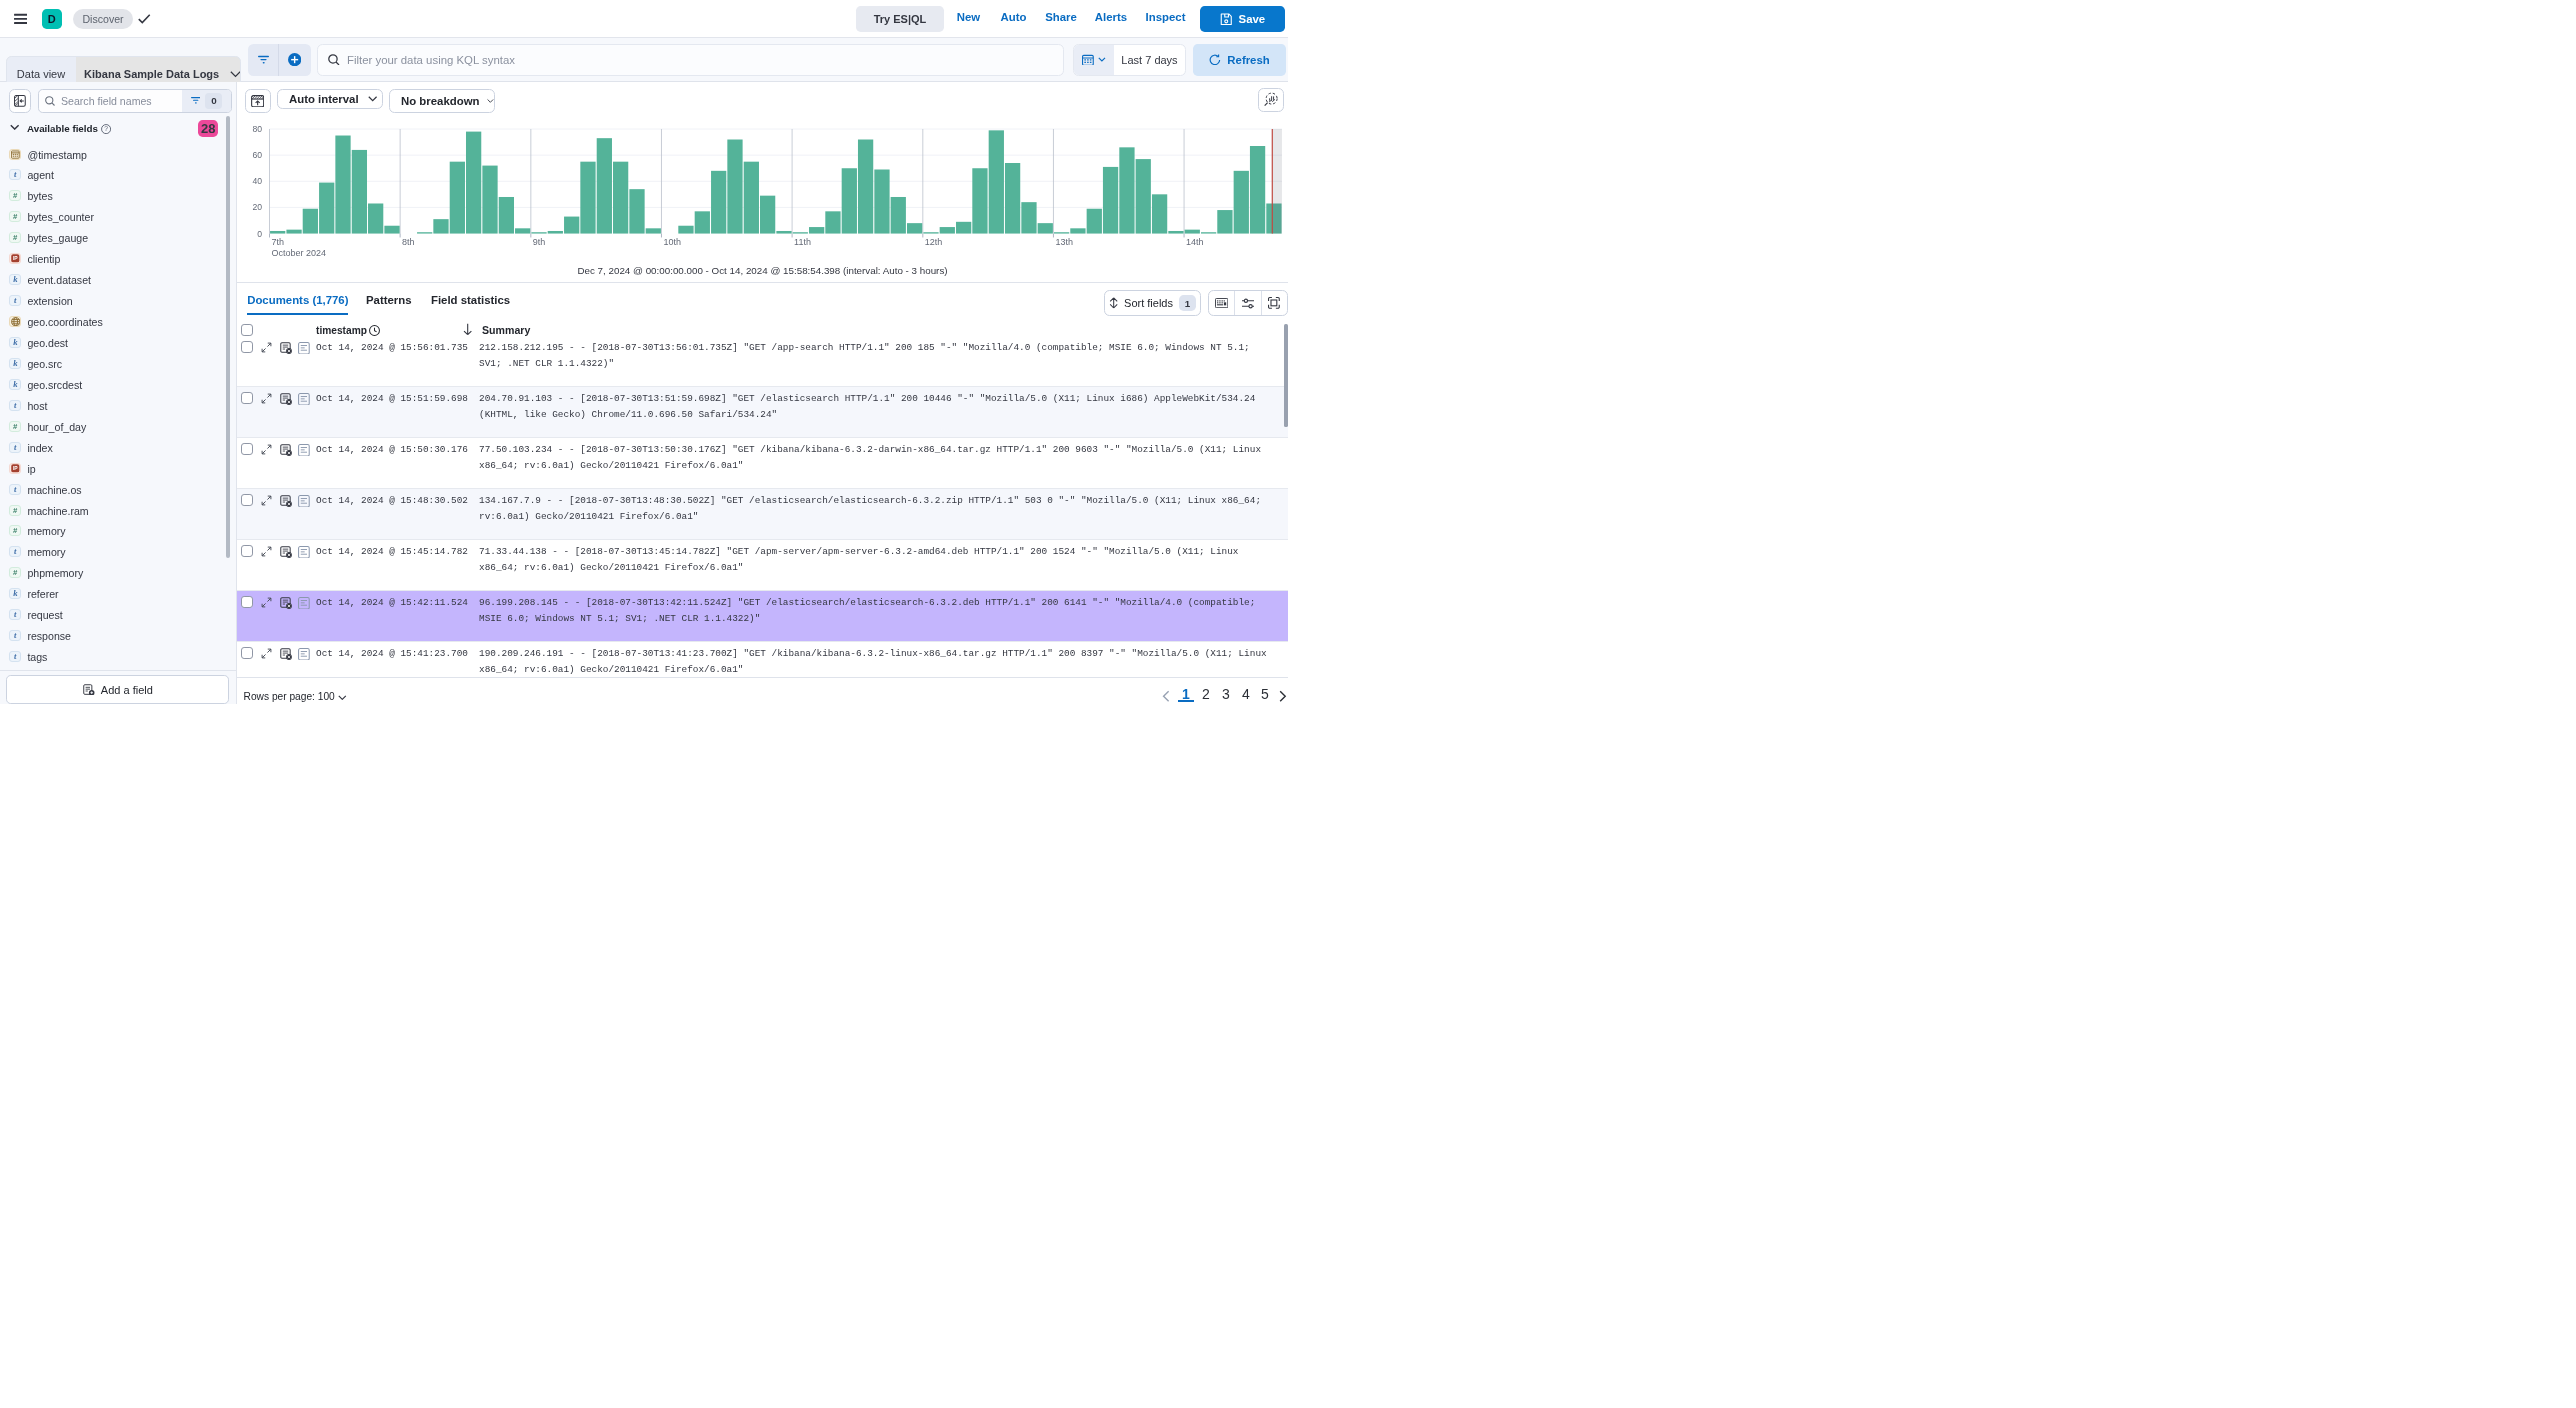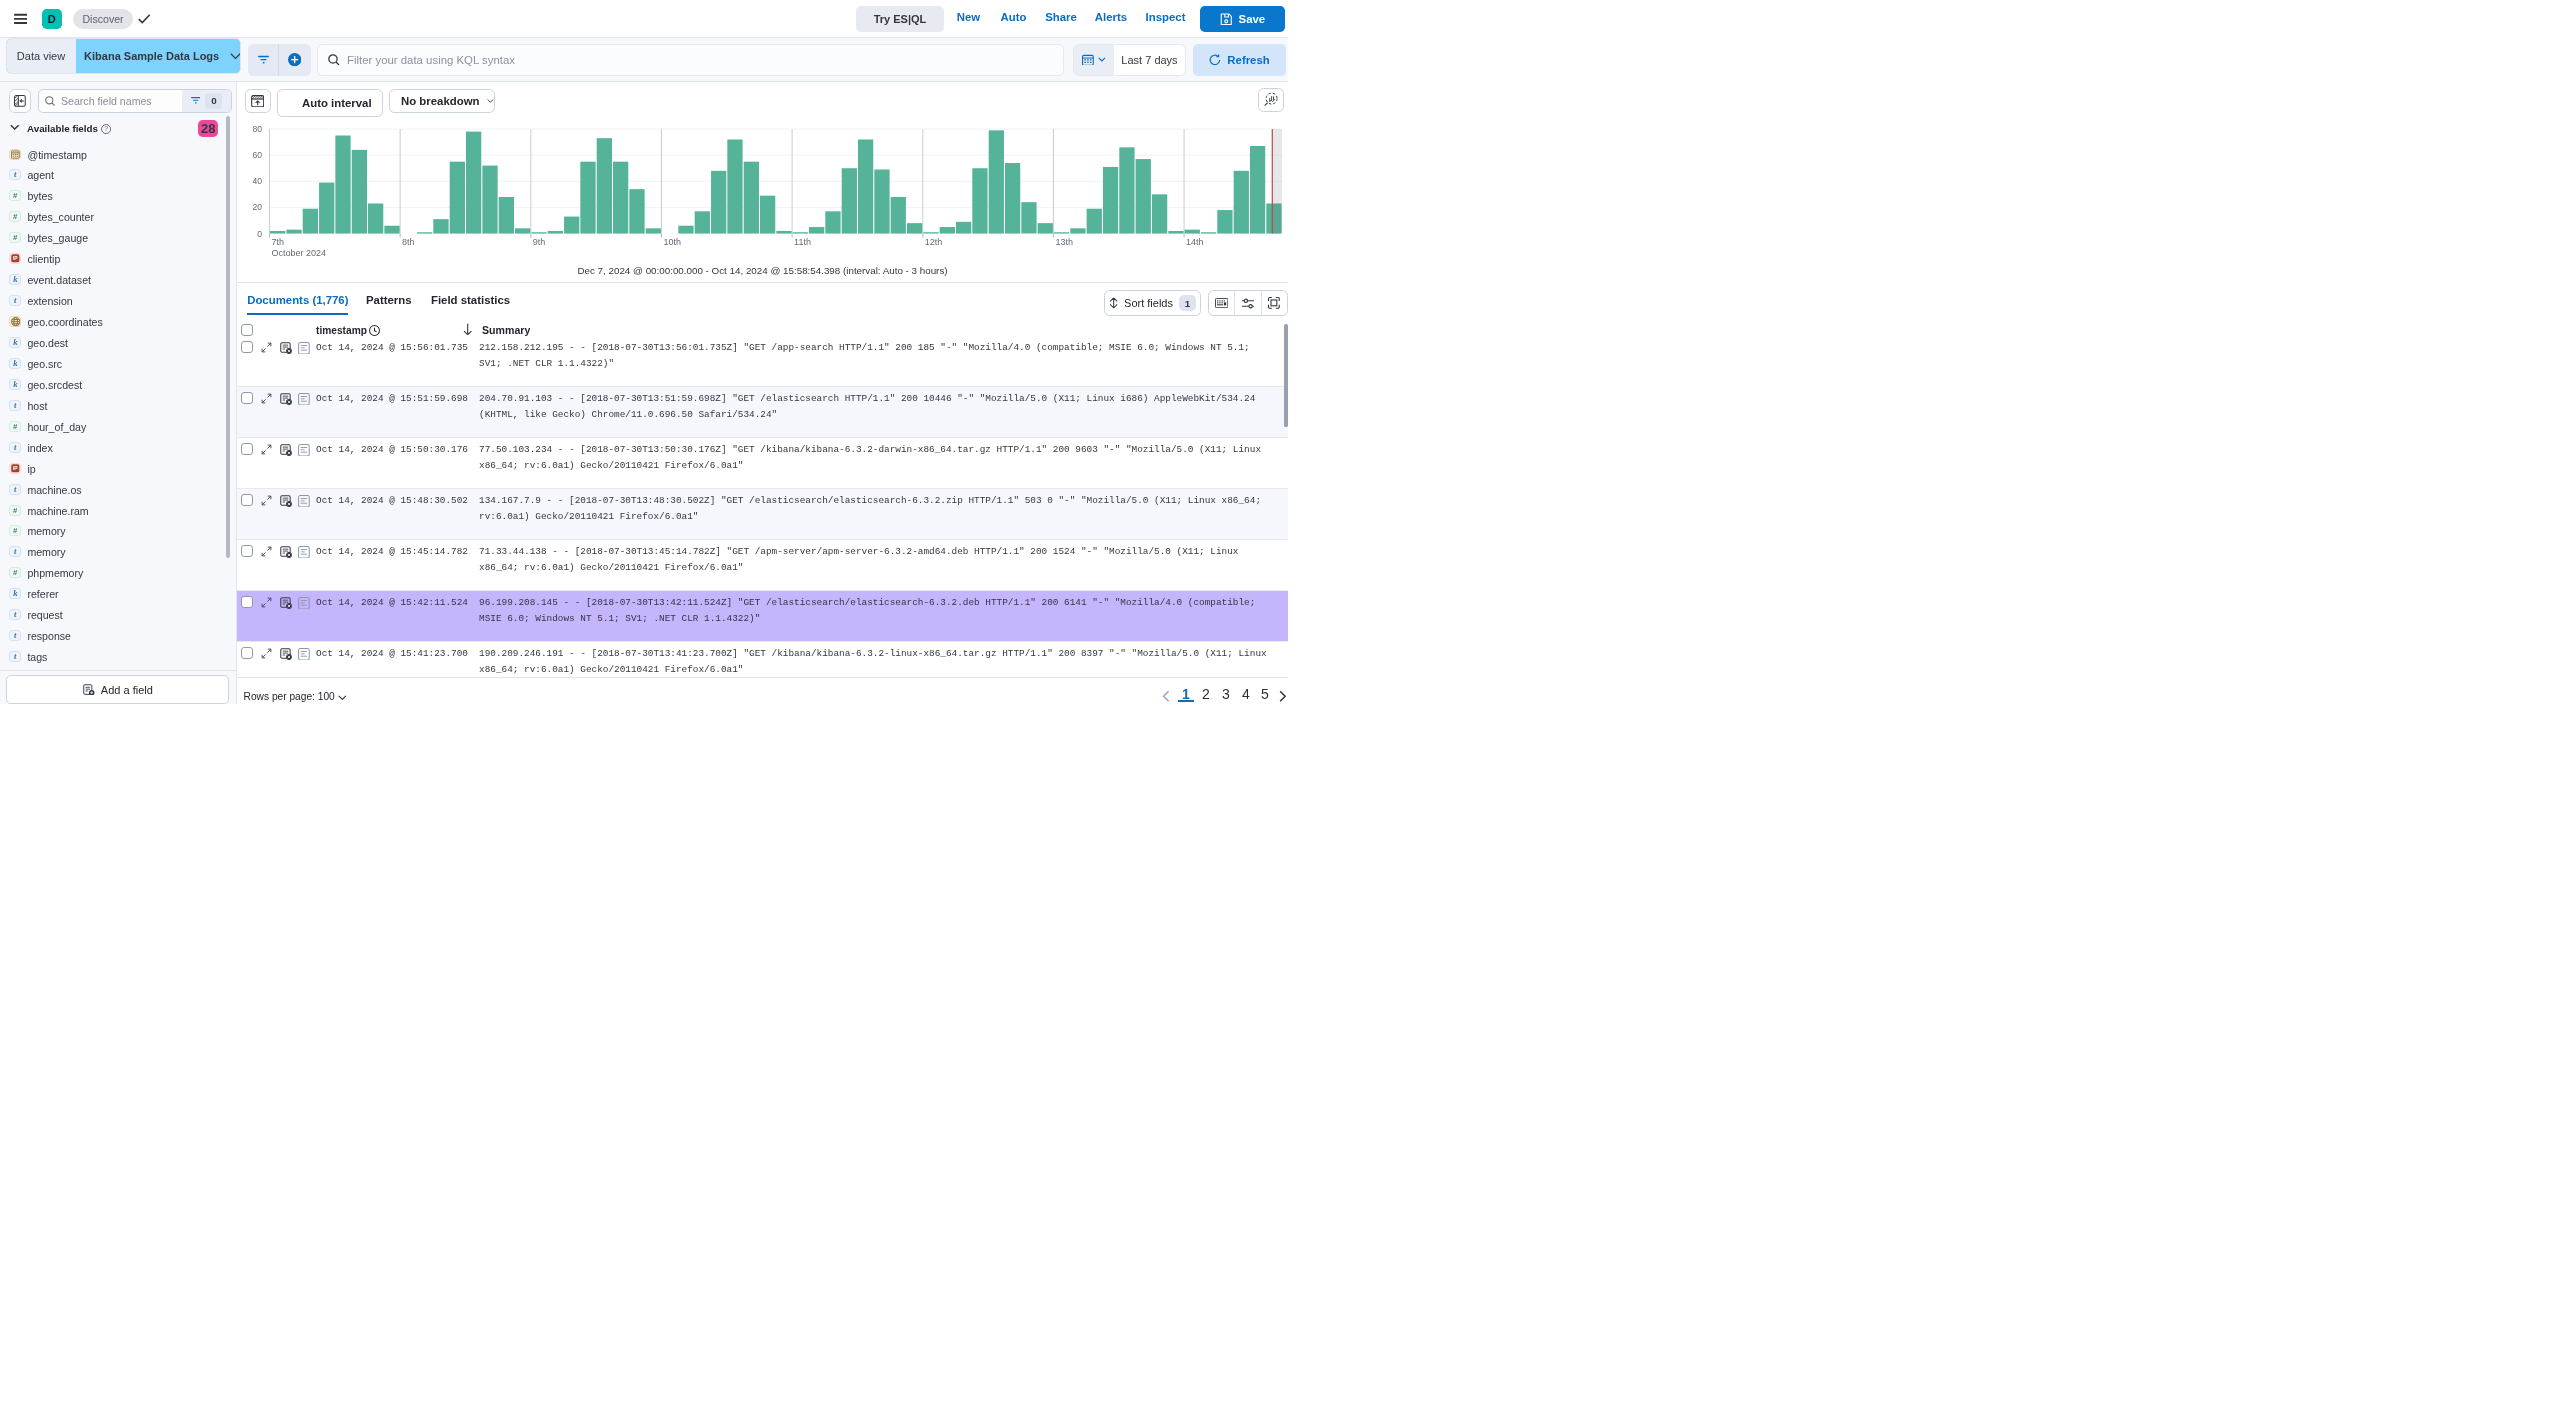--- a/index.html
+++ b/index.html
@@ -35,21 +35,21 @@
 <div class="abs link" style="left:1040px;top:11px;width:42px;text-align:center">Share</div>
 <div class="abs link" style="left:1090px;top:11px;width:42px;text-align:center">Alerts</div>
 <div class="abs link" style="left:1141px;top:11px;width:49px;text-align:center">Inspect</div>
 <div class="abs btn" style="left:1200px;top:6.3px;width:85px;height:26px;background:#0877cc;color:#fff;font-size:11.4px;font-weight:600"><svg width="12.5" height="12.5" viewBox="0 0 16 16" style="margin-right:6.3px">
         <path d="M1.6 1.2 h9.6 l3.2 3.2 V14.8 H1.6 Z" fill="none" stroke="#fff" stroke-width="1.4" stroke-linejoin="round"></path>
         <path d="M6.1 1.2 v3.9 h4.7 V1.2" fill="none" stroke="#fff" stroke-width="1.4"></path>
         <circle cx="8" cy="10.7" r="1.9" fill="none" stroke="#fff" stroke-width="1.4"></circle>
       </svg>Save</div>
 </div>
 <div class="qbar">
-<div class="abs" style="left:5.5px;top:0;width:235px;height:36px;border-radius:5.5px;background:#7dd3fc;border:0.8px solid #e0e5ee;display:flex;overflow:hidden;white-space:nowrap">
+<div class="abs" style="left:5.5px;top:18px;width:235px;height:36px;border-radius:5.5px;background:#e5e5e5;border:0.8px solid #e0e5ee;display:flex;overflow:hidden;white-space:nowrap">
       <div style="width:69px;flex:none;background:#e9edf6;display:flex;align-items:center;justify-content:center;font-size:11px;color:#343741">Data view</div>
       <div style="flex:1;display:flex;align-items:center;padding-left:8.6px;font-size:11px;font-weight:600;color:#343741;white-space:nowrap">Kibana Sample Data Logs<svg width="11" height="7" viewBox="0 0 14 9" style="margin-left:11px">
           <path d="M1 1 l6 6 l6 -6" fill="none" stroke="#343741" stroke-width="1.6"></path>
         </svg></div>
     </div>
 <div class="abs" style="left:248px;top:5.5px;width:63px;height:32px;border-radius:5.5px;background:#e4e9f4;display:flex">
       <div style="width:31px;display:flex;align-items:center;justify-content:center;border-right:0.8px solid #d4daE8">
         <svg width="11" height="9.4" viewBox="0 0 14 12">
           <rect x="0" y="1" width="14" height="1.8" rx="0.9" fill="#0a6cc2"></rect>
           <rect x="3" y="5" width="8" height="1.8" rx="0.9" fill="#0a6cc2"></rect>
@@ -315,21 +315,21 @@
 </div>
 <div class="main">
 <div class="abs ctl" style="left:7.8px;top:7px;width:26px;height:24px;justify-content:center">
       <svg width="13.3" height="12.5" viewBox="0 0 17 16">
         <rect x="0.8" y="0.8" width="15.4" height="14.4" rx="2" fill="none" stroke="#343741" stroke-width="1.4"></rect>
         <path d="M0.8 5.2 h15.4" stroke="#343741" stroke-width="1.4"></path>
         <path d="M2.5 0.8 L0.8 2.8 M5.5 0.8 L1.5 5.2 M8.5 0.8 L4.5 5.2 M11.5 0.8 L7.5 5.2 M14.5 0.8 L10.5 5.2 M16.2 2 L13.5 5.2" stroke="#343741" stroke-width="1"></path>
         <path d="M8.5 13 v-5 m-2.6 2.2 l2.6 -2.6 l2.6 2.6" fill="none" stroke="#343741" stroke-width="1.4"></path>
       </svg>
     </div>
-<div class="abs ctl" style="left:40px;top:7px;width:106px;height:28px;padding-left:24px">
+<div class="abs ctl" style="left:40px;top:7px;width:106px;height:20px;padding-left:11px">
       <span style="font-size:11.4px;font-weight:600;color:#23262d;white-space:nowrap">Auto interval</span>
       <svg width="9.4" height="6.3" viewBox="0 0 12 8" style="margin-left:9.4px">
         <path d="M1 1 l5 5 l5 -5" fill="none" stroke="#343741" stroke-width="1.6"></path>
       </svg>
     </div>
 <div class="abs ctl" style="left:152px;top:7px;width:106px;height:24px;padding-left:11px">
       <span style="font-size:11.4px;font-weight:600;color:#23262d;white-space:nowrap">No breakdown</span>
       <svg width="9.4" height="6.3" viewBox="0 0 12 8" style="margin-left:7.8px">
         <path d="M1 1 l5 5 l5 -5" fill="none" stroke="#343741" stroke-width="1.6"></path>
       </svg>

